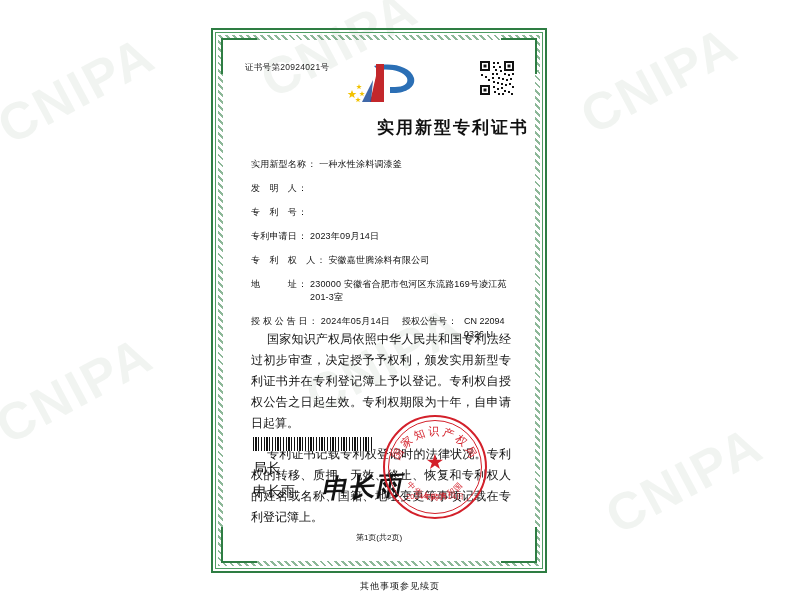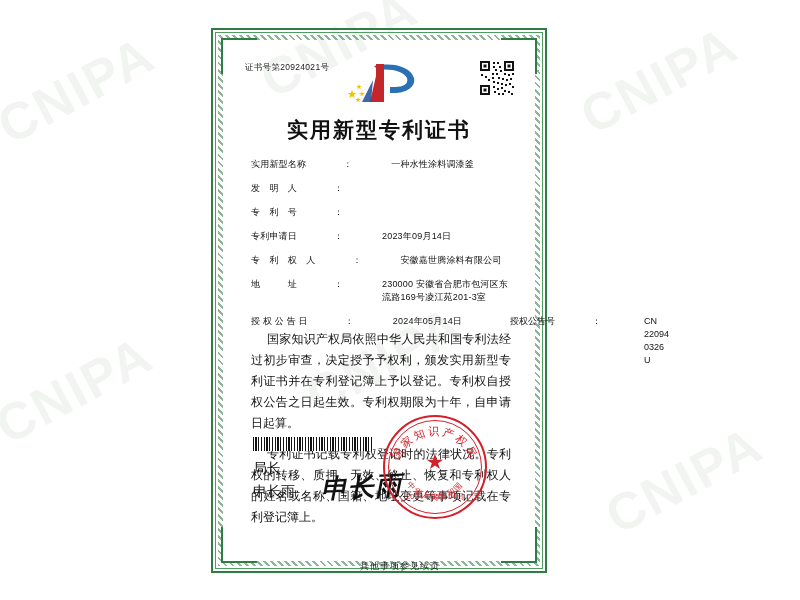--- a/index.html
+++ b/index.html
@@ -113,42 +113,41 @@
     top: 16px;
     width: 36px;
     height: 36px;
   }
 
   #doc-title {
     position: absolute;
     left: 0;
     right: 0;
     top: 72px;
-    text-align: center;
+    text-align: right;
     font-family: "DejaVu Serif", "Liberation Serif", serif;
-    font-size: 21px;
+    font-size: 17px;
     font-weight: bold;
     color: #111111;
     letter-spacing: 2px;
   }
 
   #fields {
     position: absolute;
     left: 22px;
     right: 16px;
     top: 114px;
     font-size: 9px;
     color: #111111;
   }
   .field-row {
     display: flex;
     align-items: flex-start;
     margin-bottom: 11px;
     line-height: 1.45;
-    gap: 36px;
   }
   .f-label {
     flex: 0 0 auto;
     white-space: pre;
     letter-spacing: 0.2px;
   }
   .f-colon {
     flex: 0 0 auto;
     padding: 0 3px 0 1px;
   }
@@ -268,21 +267,21 @@
     bottom: 14px;
     text-align: center;
     font-size: 8px;
     color: #111;
   }
 
   #footnote {
     position: absolute;
     left: 0;
     right: 0;
-    top: 560px;
+    top: 580px;
     text-align: center;
     font-size: 9px;
     color: #111;
     letter-spacing: 1px;
   }
 </style>
 </head>
 <body>
 
 <div id="page">
@@ -439,17 +438,18 @@
             <textPath href="#arcTop" startOffset="50%" text-anchor="middle">国家知识产权局</textPath>
           </text>
           <text font-size="8" fill="#d3202a" font-family="'Liberation Serif', serif" letter-spacing="1.5">
             <textPath href="#arcBottom" startOffset="50%" text-anchor="middle">中华人民共和国</textPath>
           </text>
         </svg>
         <div class="star">★</div>
         <div class="seal-date">2024年05月14日</div>
       </div>
 
+      <div id="page-num">第1页(共2页)</div>
     </div>
   </div>
 
   <div id="footnote">其他事项参见续页</div>
 </div>
 
 </body></html>

